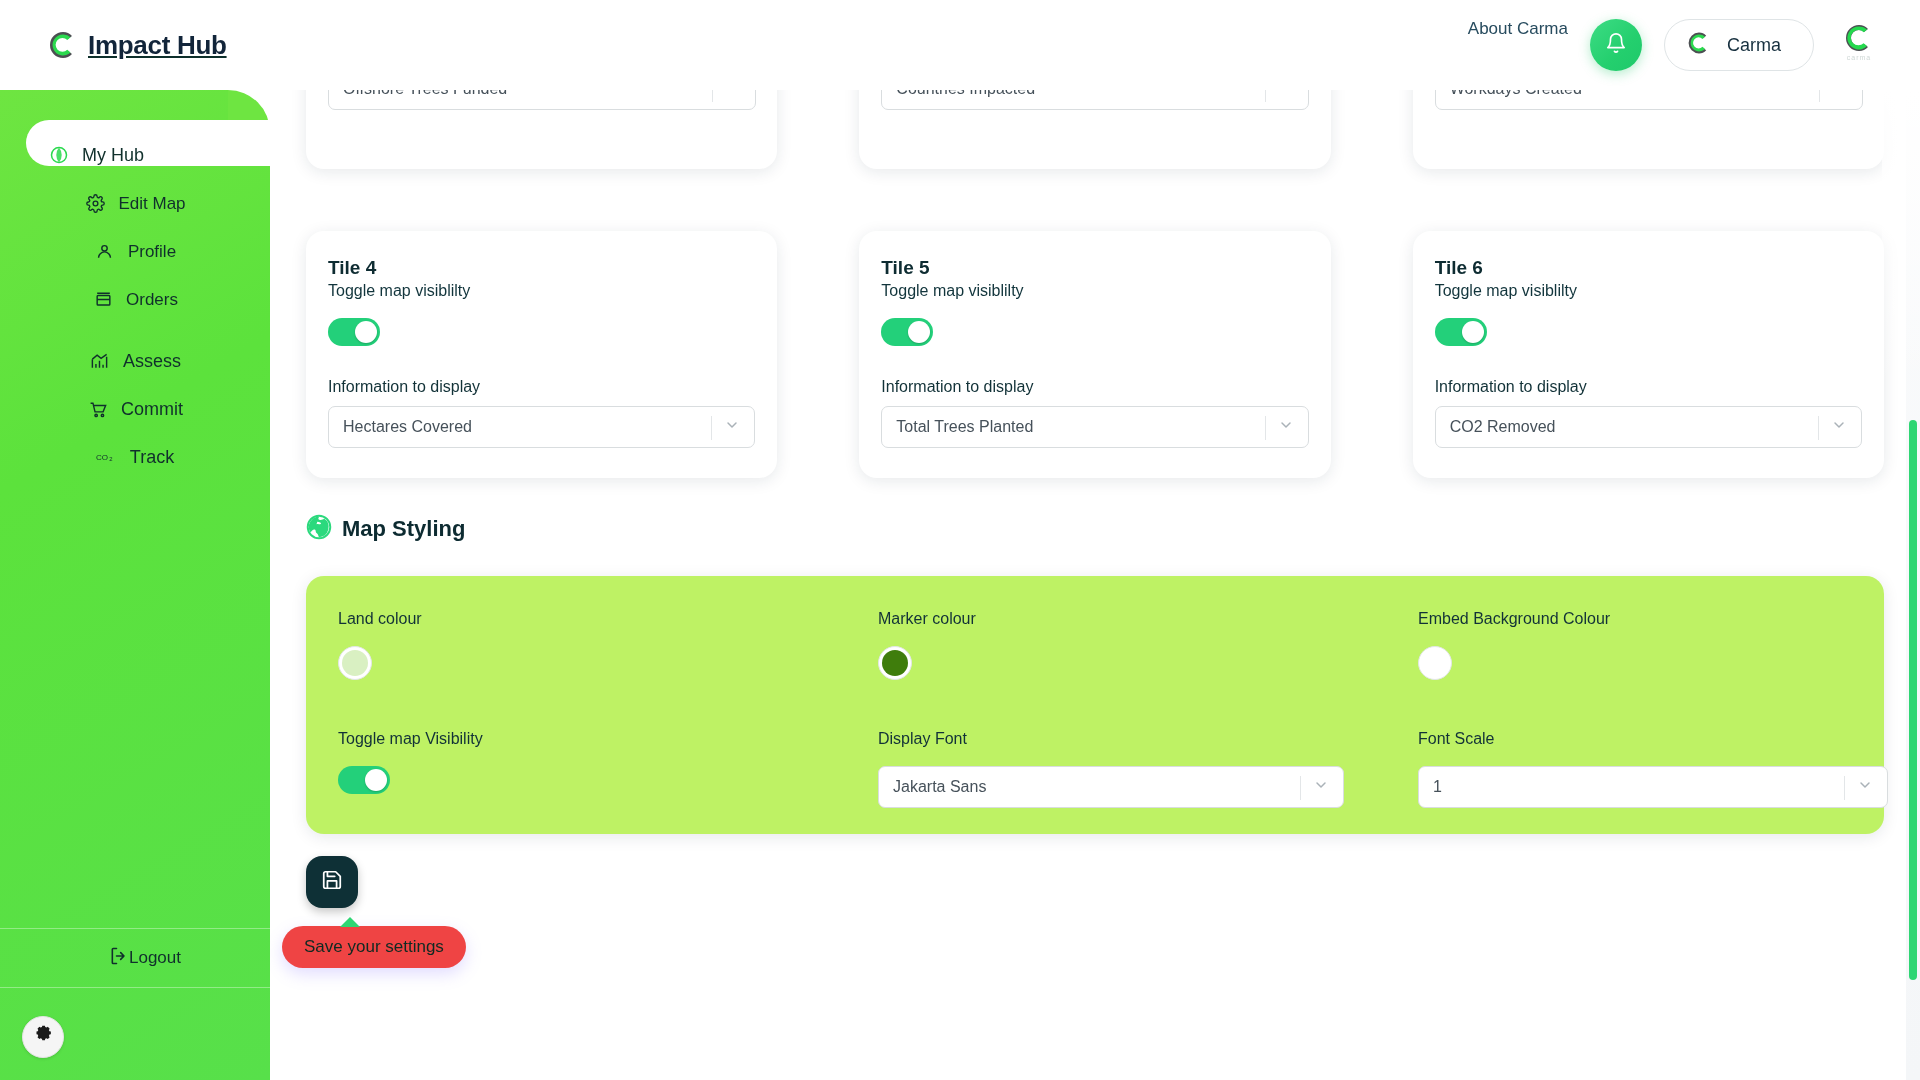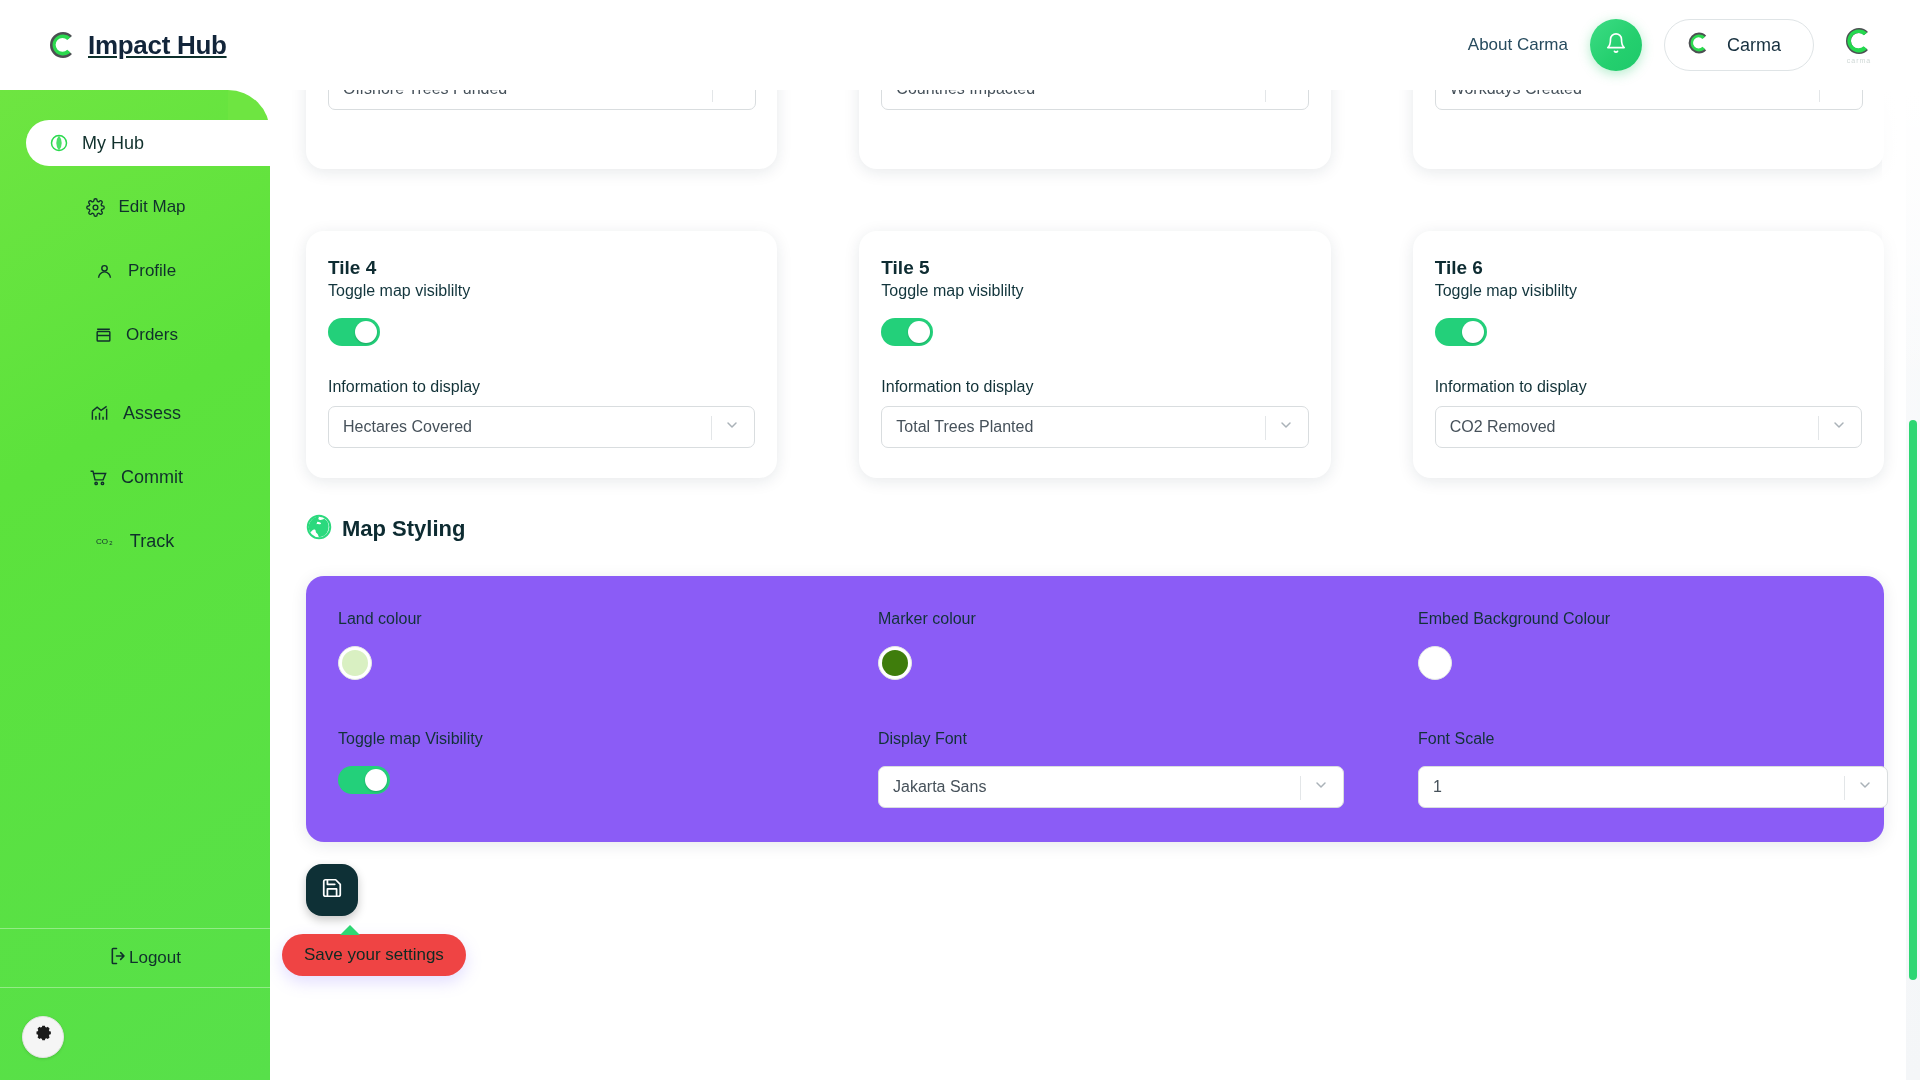--- a/index.html
+++ b/index.html
@@ -16,21 +16,21 @@
   .header {
     position: absolute; top: 0; left: 0; width: 1920px; height: 90px;
     background: #ffffff; z-index: 40;
     display: flex; align-items: center;
   }
   .logo-wrap { display: flex; align-items: center; margin-left: 48px; gap: 10px; text-decoration: underline; }
   .logo-mark { width: 30px; height: 30px; position: relative; }
   .logo-text { font-size: 26px; font-weight: bold; color: #12253a; letter-spacing: -0.3px; }
 
   .header-right {
-    margin-left: auto; display: flex; align-items: center; gap: 22px; margin-right: 38px;
+    margin-left: auto; display: flex; gap: 22px; margin-right: 38px;
   }
   .about-link { font-size: 17px; color: #274b5e; cursor: pointer; }
   .bell-btn {
     width: 52px; height: 52px; border-radius: 50%;
     background: linear-gradient(135deg,#3ddc84 0%,#24cf6e 60%,#1fc96a 100%);
     display: flex; align-items: center; justify-content: center;
     box-shadow: 0 3px 12px rgba(40,200,110,.35);
     cursor: pointer;
   }
   .carma-chip {
@@ -57,23 +57,23 @@
     border-bottom-left-radius: 0;
   }
   .concave-top::before{
     content:''; position:absolute; inset:0;
     background:#6ee541;
     border-top-right-radius:42px;
   }
 
   .nav { position: absolute; top: 30px; left: 0; width: 270px; }
   .nav-item {
-    position: relative; height: 46px; display: flex; align-items: center;
+    position: relative; height: 46px; display: flex; align-items: flex-end;
     justify-content: center; gap: 12px; cursor: pointer;
-    font-size: 18px; color: #10302c; margin-bottom: 18px;
+    font-size: 18px; color: #10302c; margin-bottom: 2px;
   }
   .nav-item .nav-ico { width: 22px; height: 22px; display:flex; align-items:center; justify-content:center;}
   .nav-item.active {
     background:#ffffff; border-top-left-radius: 28px; border-bottom-left-radius: 28px;
     margin-left: 26px; width: 244px; justify-content:flex-start; padding-left: 22px;
     color:#10302c; height: 46px;
   }
   .nav-item.sub { font-size: 17px; }
   .nav-group-gap { height: 14px; }
 
@@ -136,23 +136,23 @@
     position:absolute; top:3px; right:3px; width:22px; height:22px;
     border-radius:50%; background:#ffffff; box-shadow:0 1px 2px rgba(0,0,0,.2);
   }
 
   .section-head {
     display:flex; align-items:center; gap:10px; padding: 0 36px; margin-top: 36px;
   }
   .section-head .sh-title { font-size: 22px; font-weight: bold; color:#0d2b31; }
 
   .style-panel {
-    margin: 32px 36px 0 36px; background:#8b5cf6; border-radius: 18px;
+    margin: 32px 36px 0 36px; background:#bef264; border-radius: 18px;
     box-shadow: 0 3px 16px rgba(20,40,60,.10);
-    padding: 34px 16px 34px 16px;
+    padding: 34px 16px 26px 16px;
     position: relative;
   }
   .style-grid { display:grid; grid-template-columns: 540px 540px 1fr; row-gap: 50px; padding-left: 16px; }
   .style-cell .sc-label { font-size: 16px; color:#123238; margin-bottom: 18px; }
   .swatch {
     width: 34px; height: 34px; border-radius: 50%;
     border: 1px solid #e2e6e6; background:#fff;
     display:flex; align-items:center; justify-content:center;
     cursor:pointer;
   }

